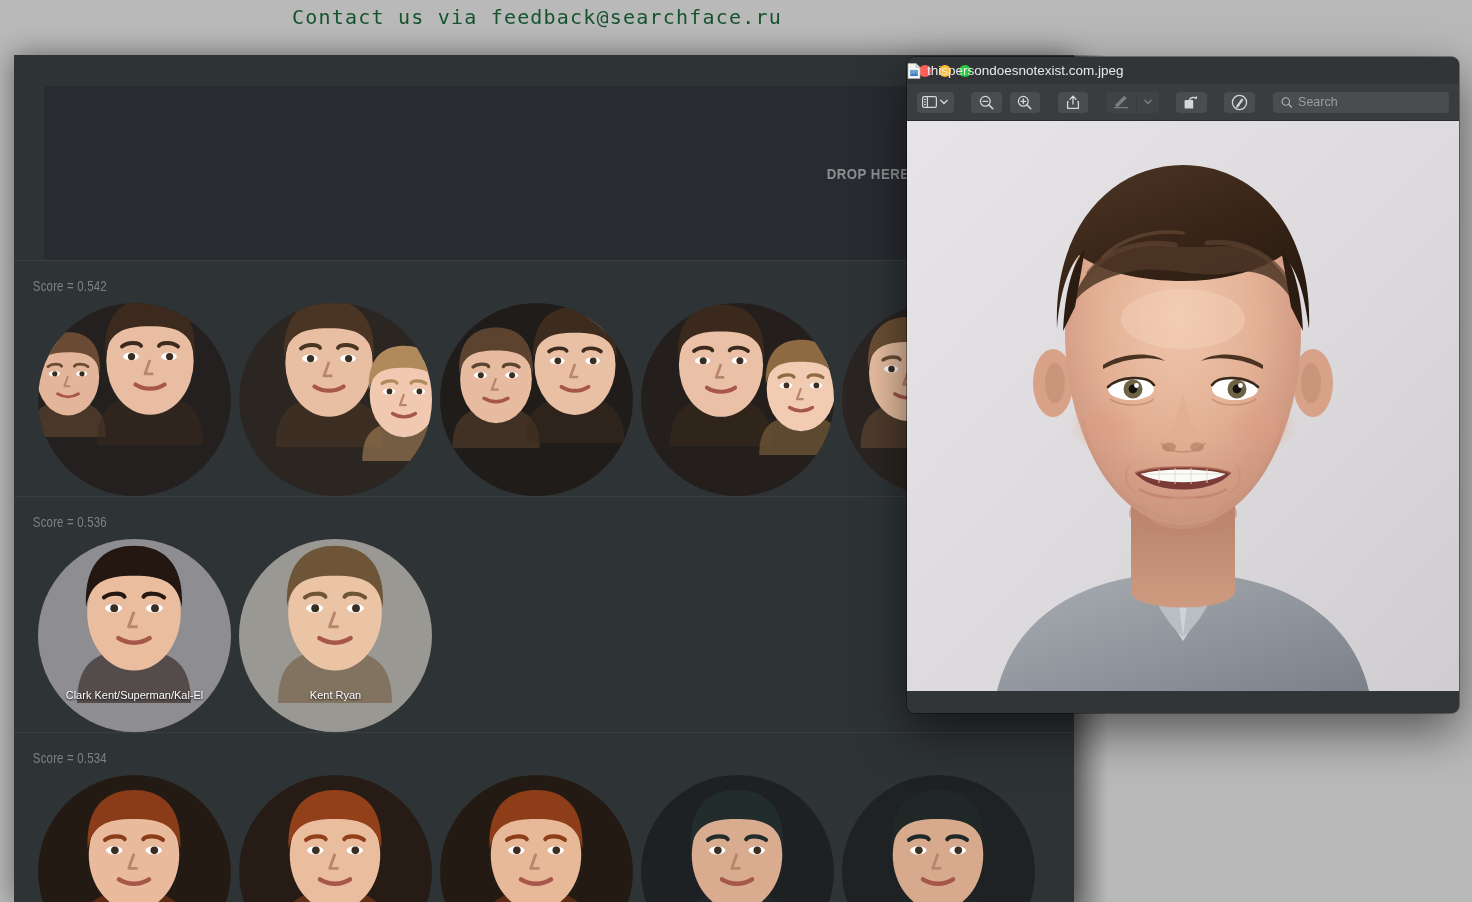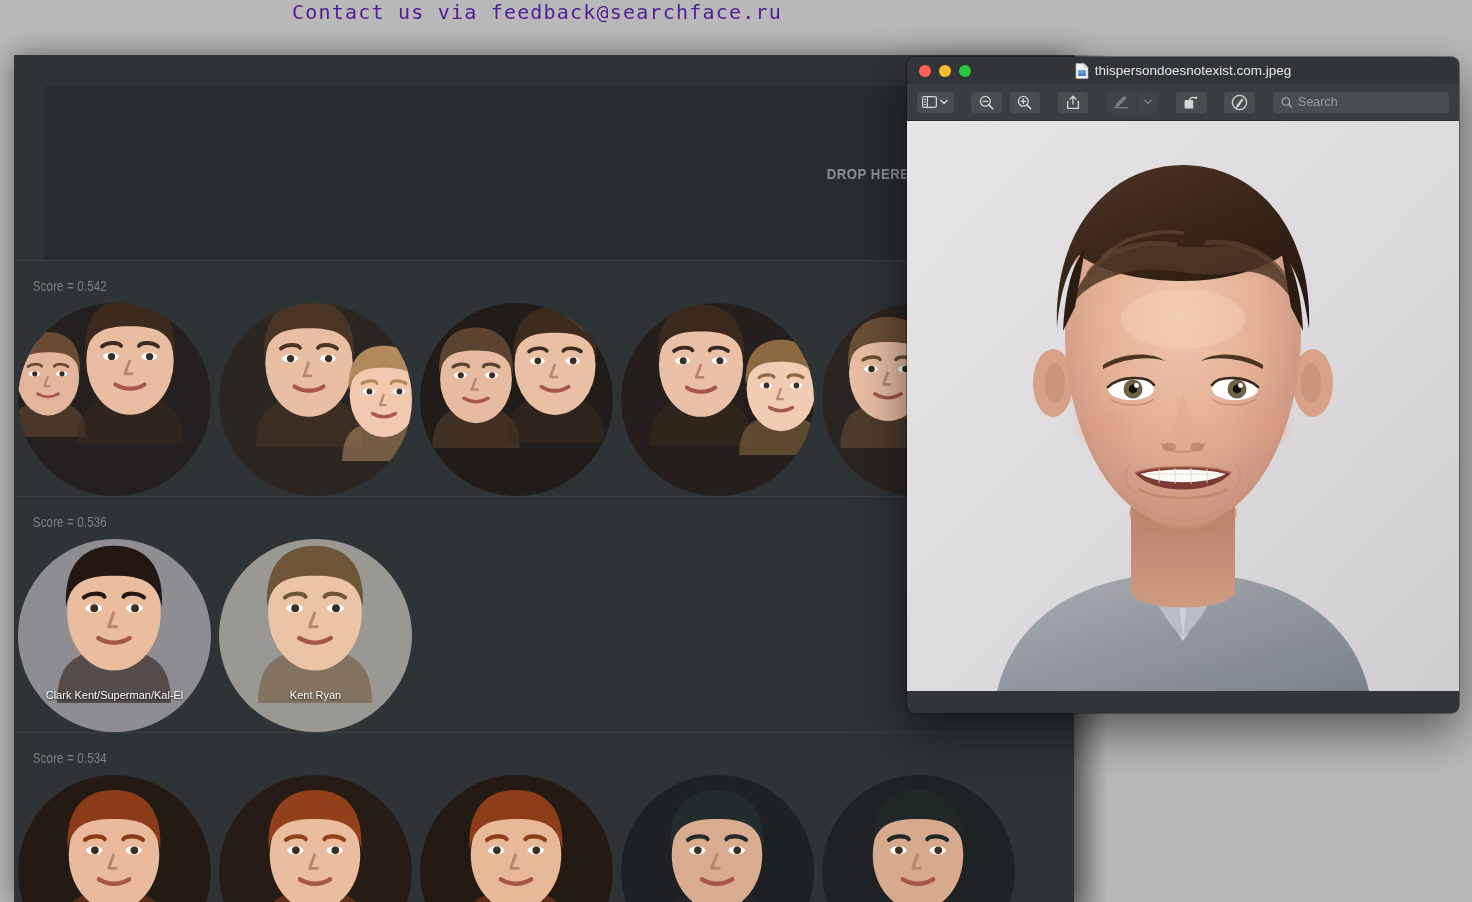--- a/index.html
+++ b/index.html
@@ -7,22 +7,22 @@
     width: 1472px; height: 902px;
     overflow: hidden;
     font-family: "Liberation Sans", sans-serif;
   }
   body { background: #b9b9b9; position: relative; }
 
   
   #contact-header {
     position: absolute;
     left: 0; top: 0; width: 1074px; height: 29px;
-    display: flex; align-items: flex-start; justify-content: center;
-    color: #4c1d95;
+    display: flex; align-items: flex-end; justify-content: center;
+    color: #14532d;
     font-family: "DejaVu Sans Mono", "Liberation Mono", monospace;
     font-size: 20px;
     letter-spacing: 1.2px;
     white-space: nowrap;
   }
 
   
   #app-panel {
     position: absolute;
     left: 14px; top: 55px;
@@ -76,20 +76,21 @@
     font-family: "Liberation Sans", sans-serif;
     font-size: 14px;
     letter-spacing: 0.2px;
     transform: scaleX(0.82);
     transform-origin: left center;
     padding: 17px 0 9px 23px;
   }
   .face-row {
     display: flex;
     gap: 0;
+    padding-left: 20px;
     overflow: hidden;
   }
   .face-cell {
     position: relative;
     width: 201px;
     flex: 0 0 201px;
     display: flex; justify-content: center;
   }
   .face-circle {
     position: relative;
@@ -143,21 +144,21 @@
     display: flex; gap: 8px;
     padding-left: 12px;
   }
   .tl { width: 12px; height: 12px; border-radius: 50%; }
   #tl-close { background: #ff5f57; }
   #tl-min { background: #febc2e; }
   #tl-max { background: #28c840; }
   #preview-title-wrap {
     position: absolute;
     left: 0; right: 0; top: 0; bottom: 0;
-    display: flex; align-items: center; justify-content: center;
+    display: flex; align-items: center; 
     gap: 6px;
     pointer-events: none;
   }
   #preview-title {
     color: #e8e8e8;
     font-family: "Liberation Sans", sans-serif;
     font-size: 13.5px;
   }
   #doc-icon { width: 14px; height: 16px; }
 

